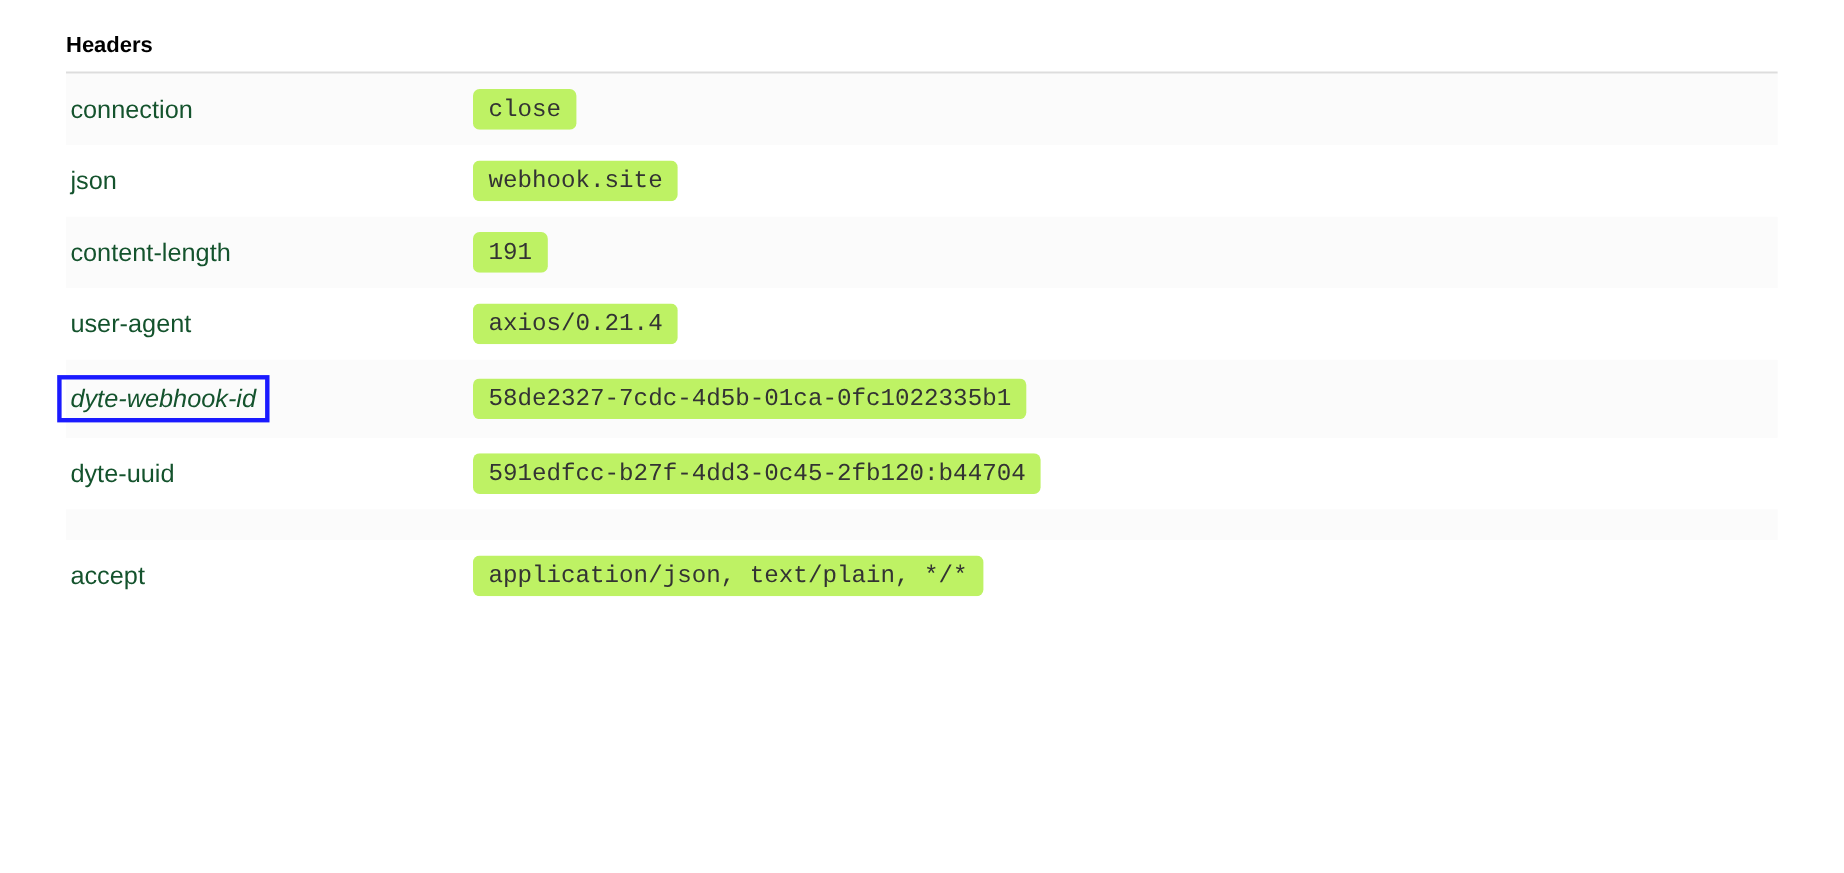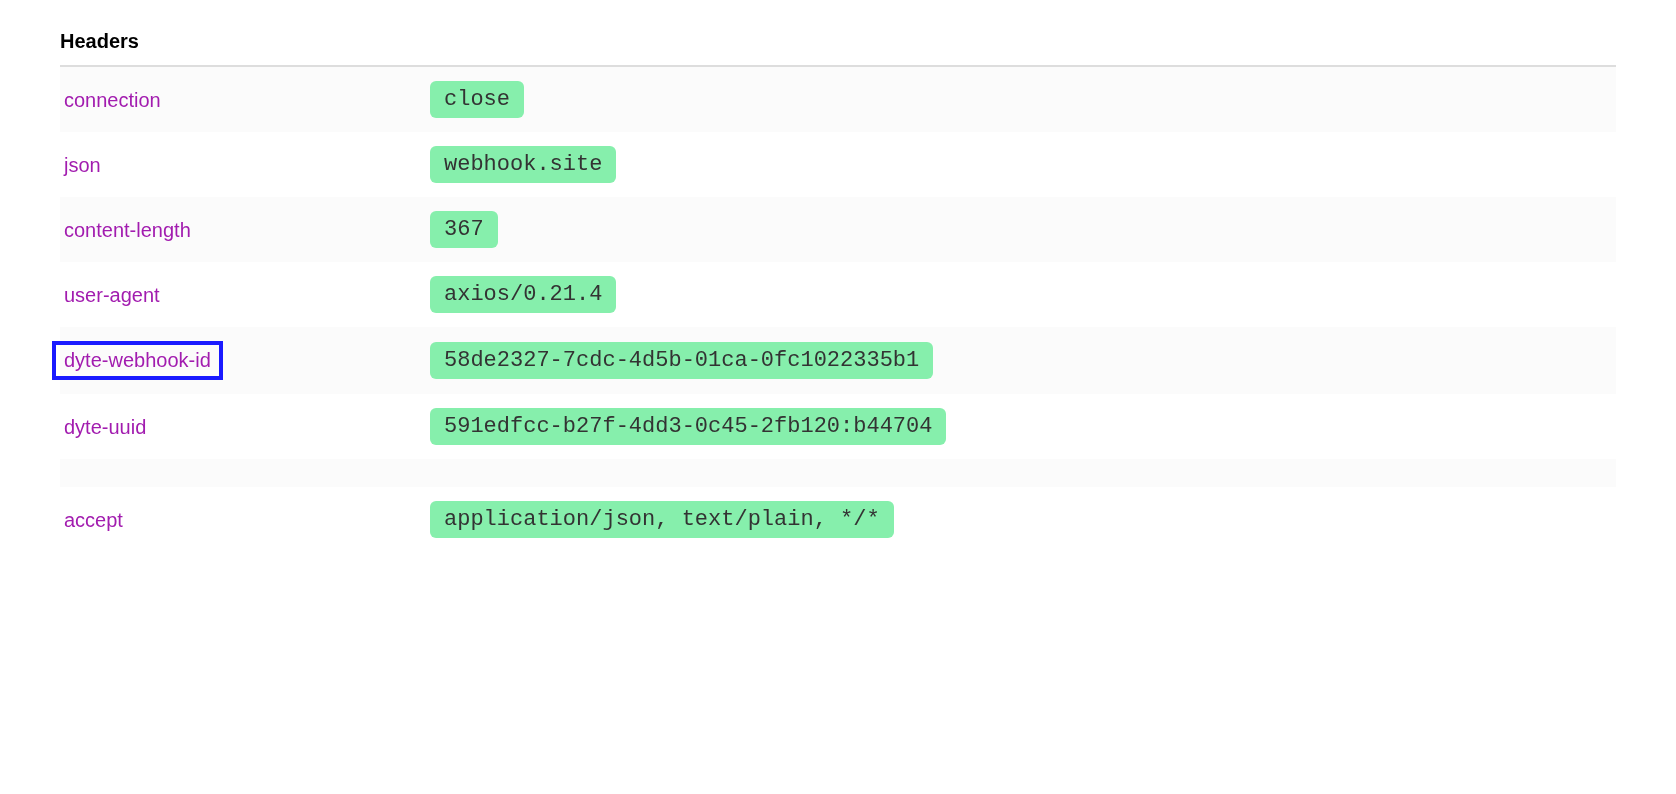--- a/index.html
+++ b/index.html
@@ -33,38 +33,39 @@
       background: #fbfbfb;
     }
     .header-row:nth-child(even) {
       background: #ffffff;
     }
     .header-key-cell {
       width: 370px;
       flex-shrink: 0;
     }
     .header-key {
-      font-size: 20px;
-      color: #a21caf;
+      font-size: 23px;
+      color: #14532d;
       display: inline-block;
       padding: 2px 4px;
     }
     .header-key.highlighted {
       border: 4px solid #1a1aff;
       padding: 4px 8px;
       margin-left: -8px;
+      font-style: italic;
     }
     .header-value-cell {
       flex: 1;
       overflow: hidden;
     }
     .header-value {
       font-family: ui-monospace, SFMono-Regular, Menlo, Consolas, "Liberation Mono", monospace;
       font-size: 22px;
-      background: #86efac;
+      background: #bef264;
       border-radius: 6px;
       padding: 6px 14px;
       color: #333;
       display: inline-block;
       max-width: 100%;
       white-space: nowrap;
       overflow: hidden;
       text-overflow: ellipsis;
       vertical-align: middle;
     }
@@ -78,21 +79,21 @@
       <div class="header-row">
         <div class="header-key-cell"><span class="header-key">connection</span></div>
         <div class="header-value-cell"><span class="header-value">close</span></div>
       </div>
       <div class="header-row">
         <div class="header-key-cell"><span class="header-key">json</span></div>
         <div class="header-value-cell"><span class="header-value">webhook.site</span></div>
       </div>
       <div class="header-row">
         <div class="header-key-cell"><span class="header-key">content-length</span></div>
-        <div class="header-value-cell"><span class="header-value">367</span></div>
+        <div class="header-value-cell"><span class="header-value">191</span></div>
       </div>
       <div class="header-row">
         <div class="header-key-cell"><span class="header-key">user-agent</span></div>
         <div class="header-value-cell"><span class="header-value">axios/0.21.4</span></div>
       </div>
       <div class="header-row">
         <div class="header-key-cell"><span class="header-key highlighted">dyte-webhook-id</span></div>
         <div class="header-value-cell"><span class="header-value">58de2327-7cdc-4d5b-01ca-0fc1022335b1</span></div>
       </div>
       <div class="header-row">

